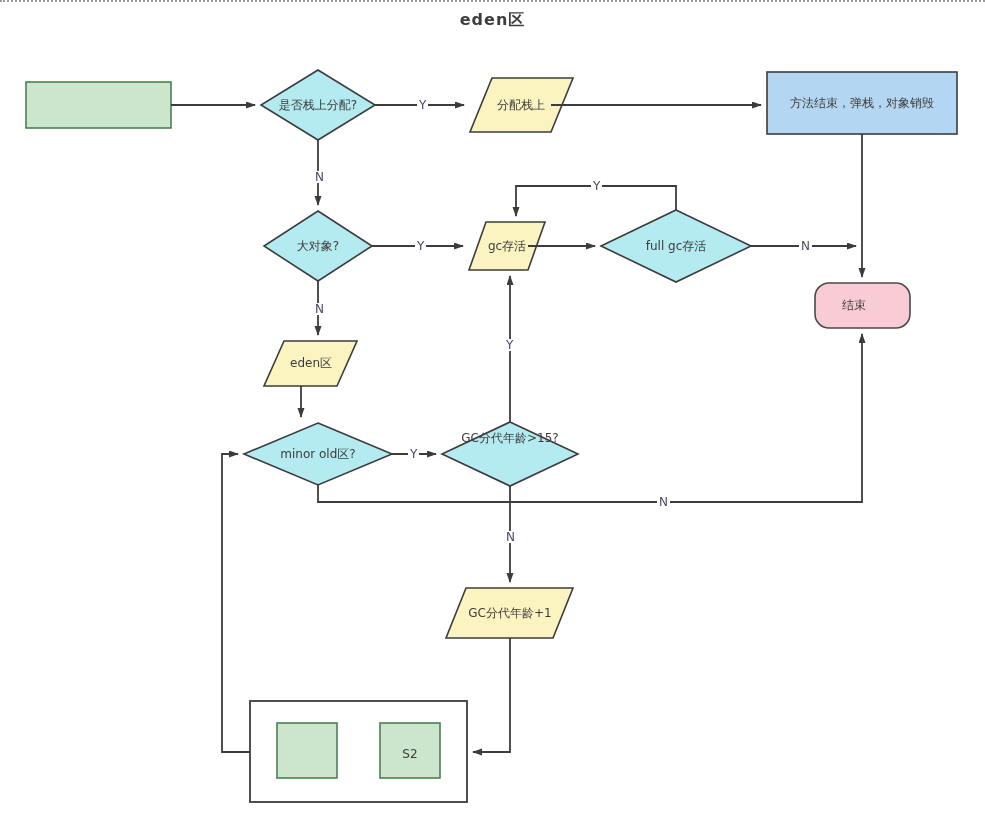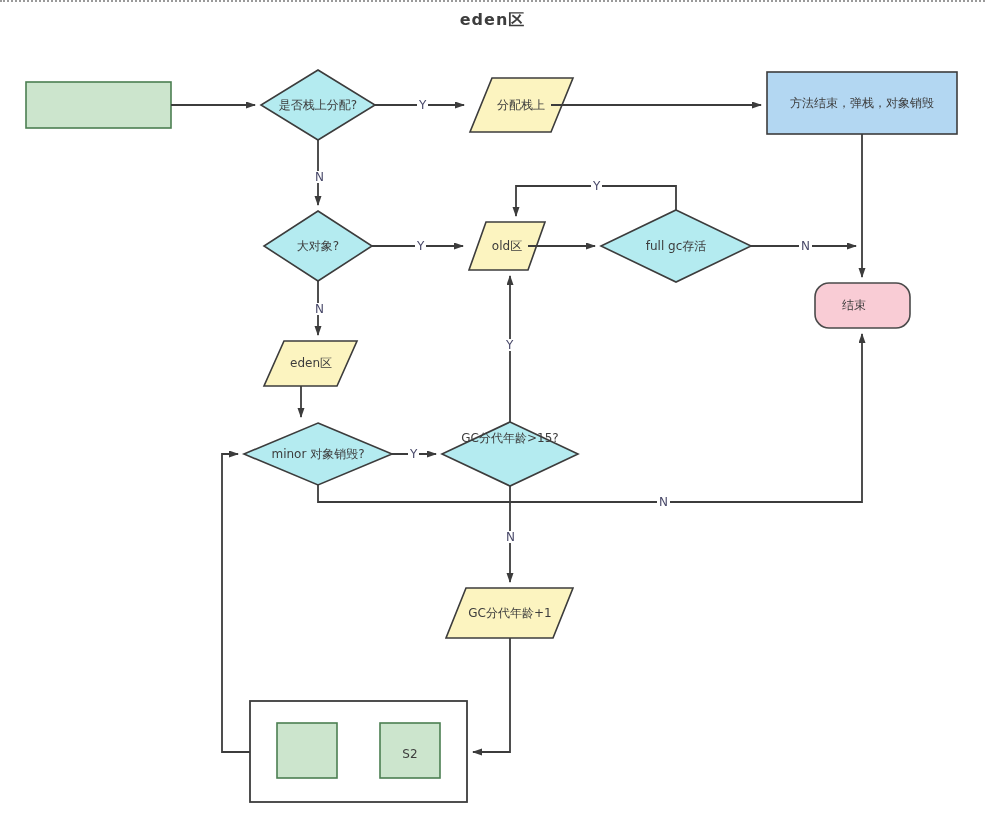--- a/index.html
+++ b/index.html
@@ -121,29 +121,29 @@
 
 
   <div class="node-label" style="left:248px;top:92px;width:140px;height:26px;text-align:right;">是否栈上分配?</div>
 
   <div class="node-label" style="left:471px;top:92px;width:100px;height:26px;">分配栈上</div>
 
   <div class="node-label" style="left:767px;top:72px;width:190px;height:62px;">方法结束，弹栈，对象销毁</div>
 
   <div class="node-label" style="left:258px;top:233px;width:120px;height:26px;">大对象?</div>
 
-  <div class="node-label" style="left:472px;top:233px;width:70px;height:26px;">old区</div>
+  <div class="node-label" style="left:472px;top:233px;width:70px;height:26px;">gc存活</div>
 
   <div class="node-label" style="left:616px;top:233px;width:120px;height:26px;">full gc存活</div>
 
   <div class="node-label" style="left:815px;top:283px;width:78px;height:45px;">结束</div>
 
   <div class="node-label" style="left:275px;top:350px;width:72px;height:26px;">eden区</div>
 
-  <div class="node-label" style="left:248px;top:441px;width:140px;height:26px;">minor 对象销毁?</div>
+  <div class="node-label" style="left:248px;top:441px;width:140px;height:26px;">minor old区?</div>
 
   <div class="node-label" style="left:440px;top:425px;width:140px;height:26px;">GC分代年龄&gt;15?</div>
 
   <div class="node-label" style="left:450px;top:600px;width:120px;height:26px;">GC分代年龄+1</div>
 
 
   <div class="node-label" style="left:380px;top:723px;width:60px;height:61px;">S2</div>
 
   <div class="edge-label" style="left:417px;top:99px;">Y</div>
 

